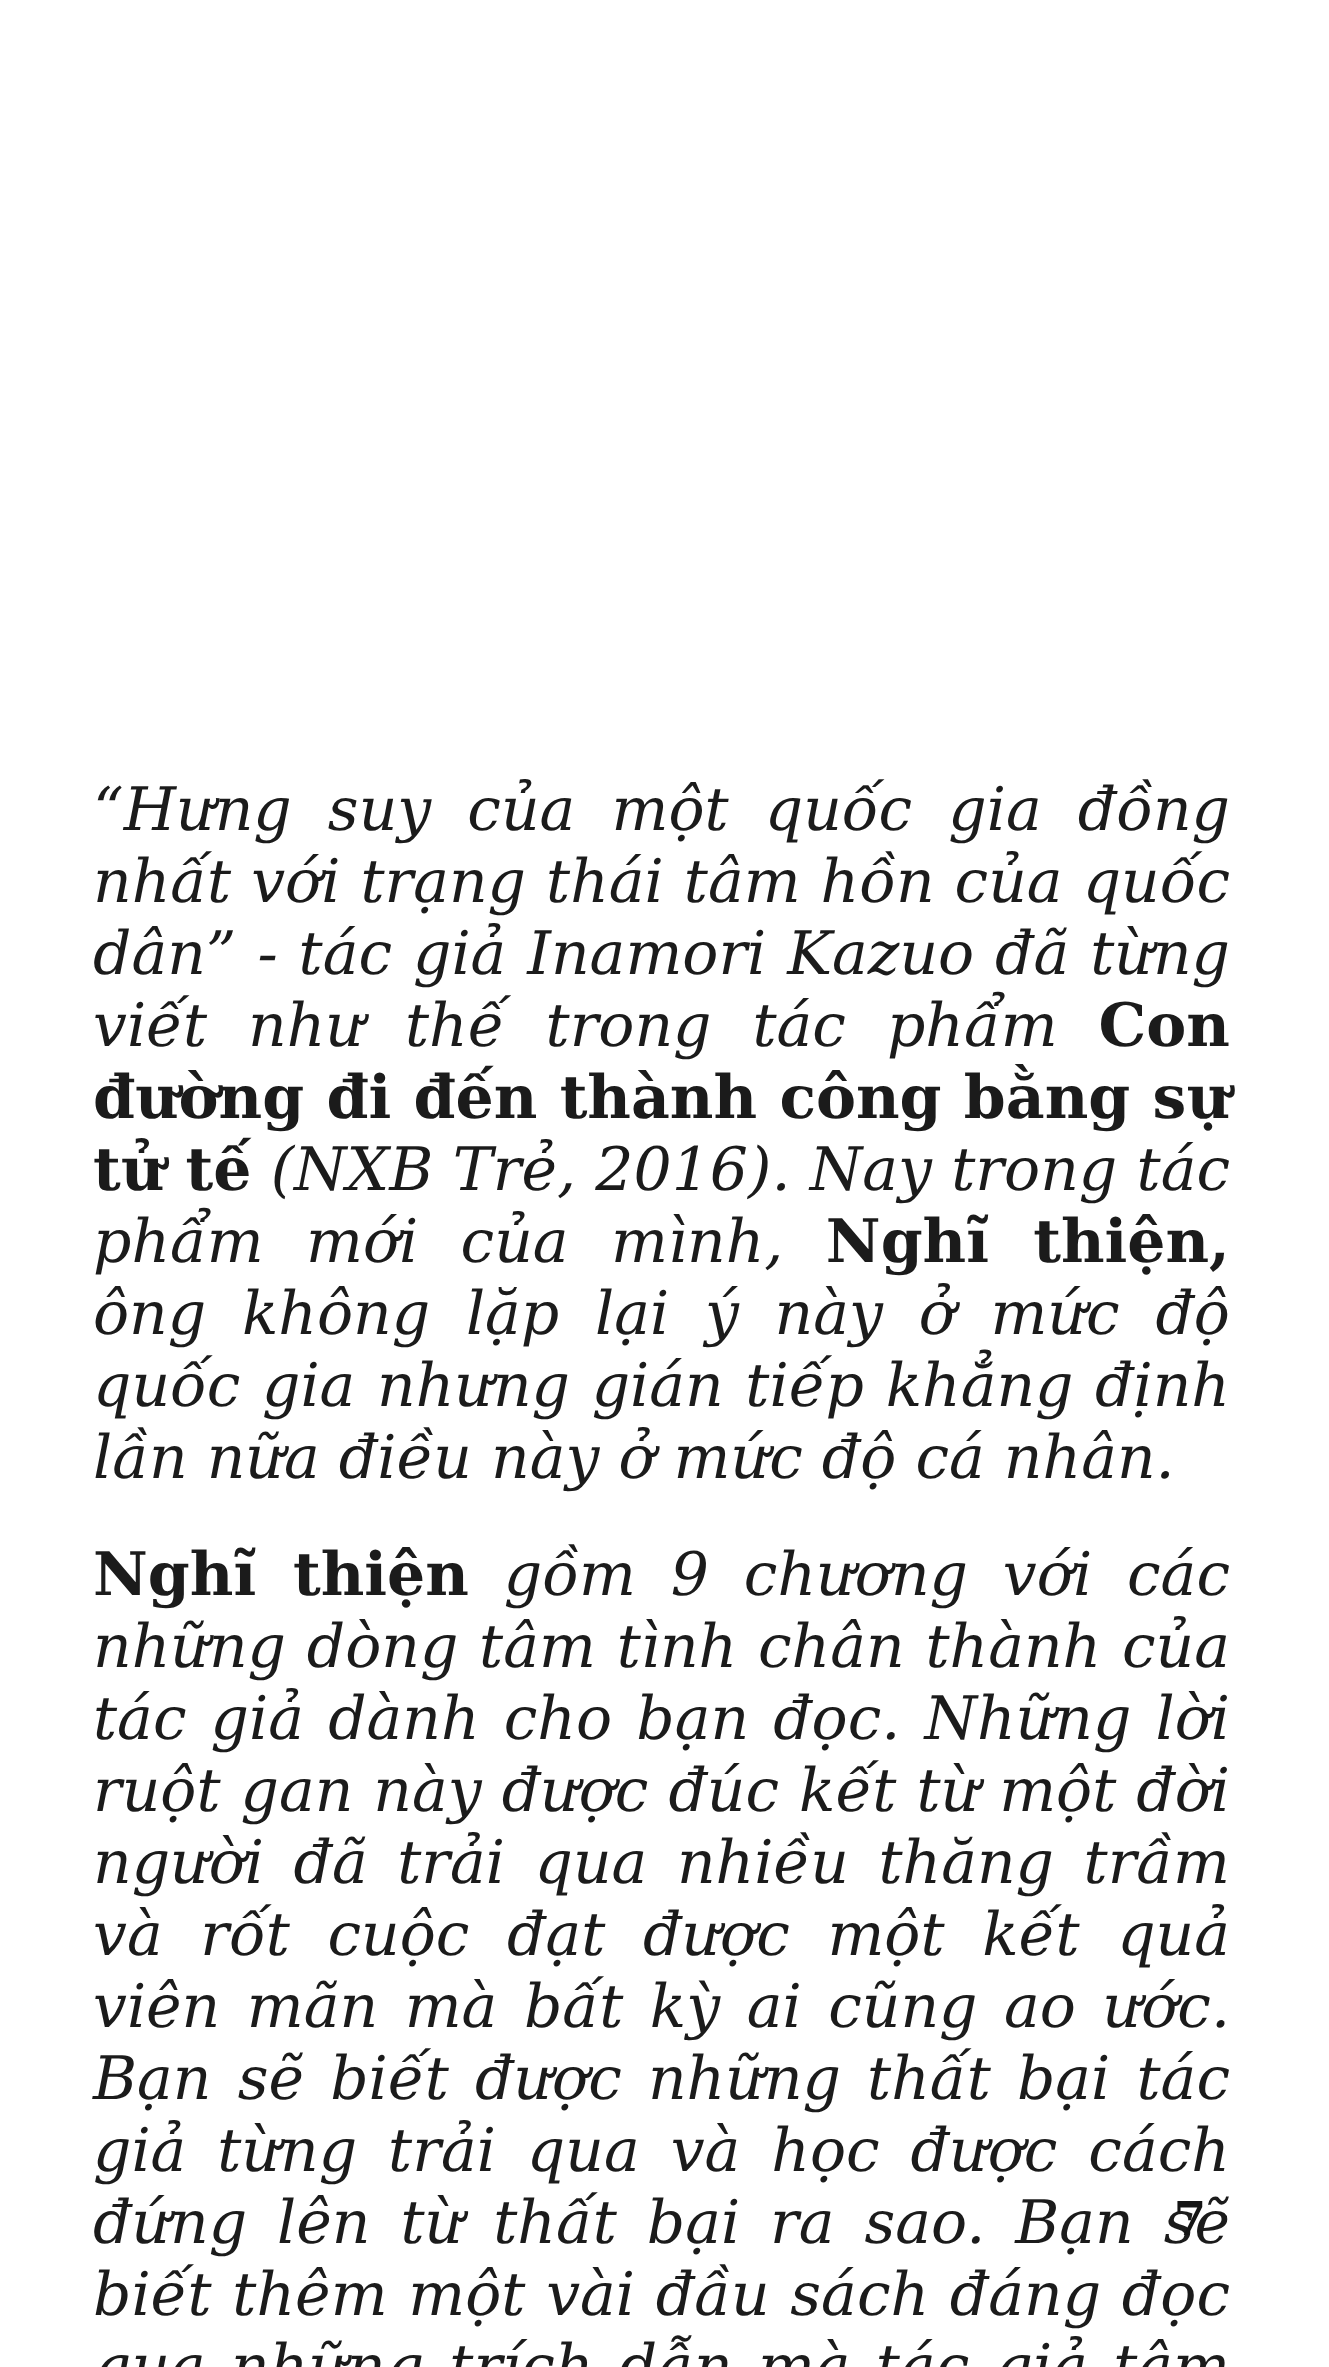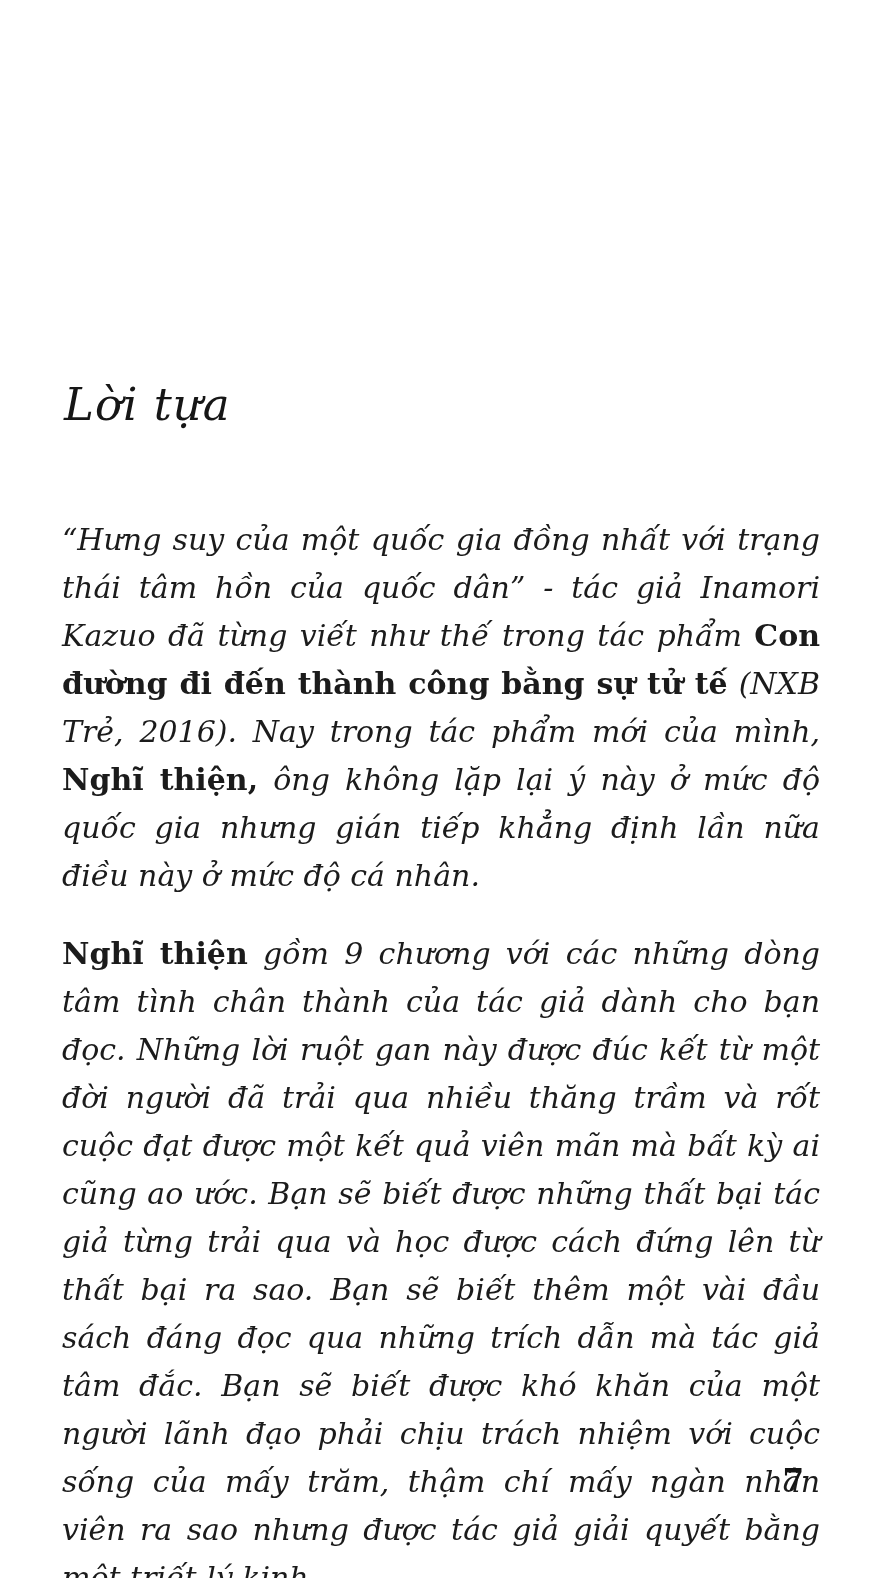--- a/index.html
+++ b/index.html
@@ -27,21 +27,21 @@
     color: #161616;
   }
   .content {
     position: absolute;
     left: 62px;
     top: 516px;
     width: 758px;
   }
   .content p {
     margin: 0 0 30px 0;
-    font-size: 30px;
+    font-size: 40px;
     line-height: 48px;
     text-align: justify;
     text-justify: inter-word;
   }
   .run-italic {
     font-style: italic;
     font-weight: 400;
   }
   .run-upright-bold {
     font-style: normal;
@@ -55,21 +55,20 @@
     font-weight: 700;
     font-style: normal;
     color: #141414;
   }
 </style>
 </head>
 <body>
 
 <div class="page">
 
-  <h1 class="title">Lời tựa</h1>
 
   <div class="content">
 
     <p>
       <span class="run-italic">“Hưng suy của một quốc gia đồng nhất với trạng thái tâm hồn của quốc dân” - tác giả Inamori Kazuo đã từng viết như thế trong tác phẩm </span><span class="run-upright-bold">Con đường đi đến thành công bằng sự tử tế</span><span class="run-italic"> (NXB Trẻ, 2016). Nay trong tác phẩm mới của mình, </span><span class="run-upright-bold">Nghĩ thiện,</span><span class="run-italic"> ông không lặp lại ý này ở mức độ quốc gia nhưng gián tiếp khẳng định lần nữa điều này ở mức độ cá nhân.</span>
     </p>
 
     <p>
       <span class="run-upright-bold">Nghĩ thiện</span><span class="run-italic"> gồm 9 chương với các những dòng tâm tình chân thành của tác giả dành cho bạn đọc. Những lời ruột gan này được đúc kết từ một đời người đã trải qua nhiều thăng trầm và rốt cuộc đạt được một kết quả viên mãn mà bất kỳ ai cũng ao ước. Bạn sẽ biết được những thất bại tác giả từng trải qua và học được cách đứng lên từ thất bại ra sao. Bạn sẽ biết thêm một vài đầu sách đáng đọc qua những trích dẫn mà tác giả tâm đắc. Bạn sẽ biết được khó khăn của một người lãnh đạo phải chịu trách nhiệm với cuộc sống của mấy trăm, thậm chí mấy ngàn nhân viên ra sao nhưng được tác giả giải quyết bằng một triết lý kinh</span>
     </p>

